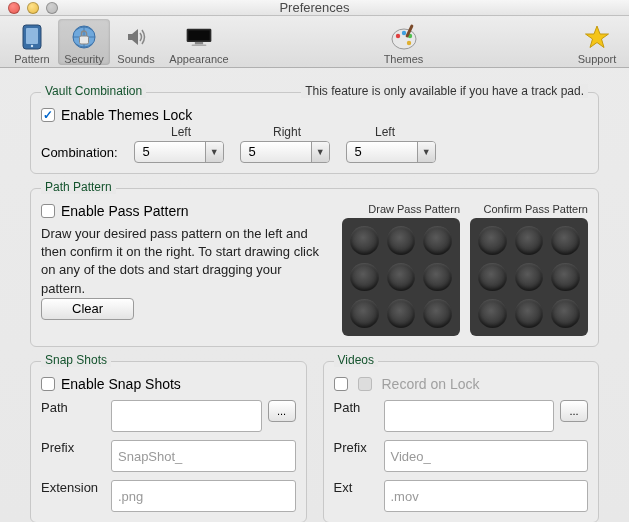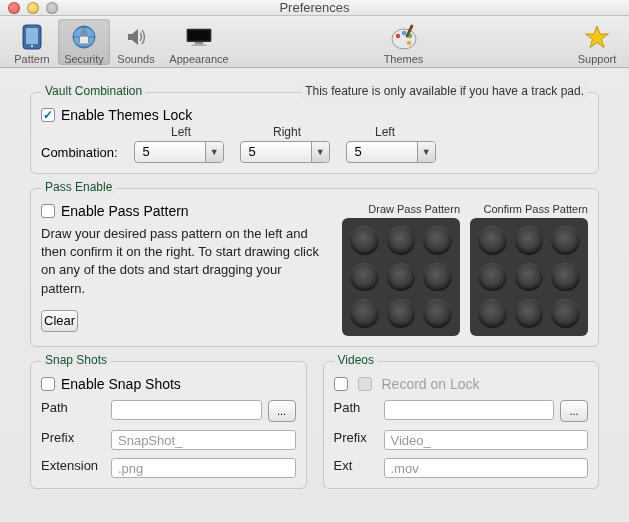--- a/index.html
+++ b/index.html
@@ -137,27 +137,26 @@
     background: linear-gradient(to bottom,#f6f6f6,#d6d6d6);
     display: flex; align-items: center; justify-content: center;
     font-size: 9px; color: #444;
   }
   .pattern-section { display: flex; gap: 10px; }
   .pattern-left { flex: 1; }
   .pattern-text { font-size: 13px; line-height: 1.4; margin-top: 6px; color: #222; padding-right:6px; }
   .aqua-btn {
     display: inline-block;
     height: 22px;
-    padding: 0 2px;
+    padding: 0 30px;
     border: 1px solid #9b9b9b;
     border-radius: 4px;
     background: linear-gradient(to bottom,#ffffff,#e4e4e4);
     font-size: 13px;
     line-height: 20px;
-    margin-top: 12px;
   }
   .grid-col { display: flex; flex-direction: column; align-items: flex-end; }
   .grid-title { font-size: 11px; color: #333; margin-bottom: 3px; }
   .dot-grid {
     width: 118px; height: 118px;
     background: #3a3a3a;
     border-radius: 6px;
     display: grid;
     grid-template-columns: repeat(3,1fr);
     grid-template-rows: repeat(3,1fr);
@@ -170,21 +169,21 @@
     box-shadow: inset 0 1px 2px rgba(255,255,255,.15), inset 0 -2px 4px rgba(0,0,0,.6);
   }
   .bottom-row { display: flex; gap: 16px; margin-top: 14px; }
   .bottom-row .fieldset { flex: 1; margin-top: 0; }
   .form-row {
     display: flex; align-items: flex-start; gap: 6px; margin-top: 8px;
   }
   .form-label { width: 64px; font-size: 13px; color: #222; }
   .text-input {
     flex: 1;
-    height: 20px;
+    height: 32px;
     border: 1px solid #aeaeae;
     border-radius: 3px;
     background: #fff;
     padding: 0 6px;
     font-size: 13px;
     color: #999;
     display: flex; align-items: center;
   }
   .browse-btn {
     width: 28px; height: 22px;
@@ -303,21 +302,21 @@
         <span class="arrow">▼</span>
       </div>
       <div class="aqua-select">
         <span class="val">5</span>
         <span class="arrow">▼</span>
       </div>
     </div>
   </div>
 
   <div class="fieldset">
-    <div class="legend">Pass Enable</div>
+    <div class="legend">Path Pattern</div>
     <div class="pattern-section">
       <div class="pattern-left">
         <div class="row">
           <span class="checkbox"></span>
           <span style="font-size:14px;">Enable Pass Pattern</span>
         </div>
         <div class="pattern-text">Draw your desired pass pattern on the left and then confirm it on the right. To start drawing click on any of the dots and start dragging your pattern.</div>
         <div class="aqua-btn">Clear</div>
       </div>
       <div class="grid-col">

